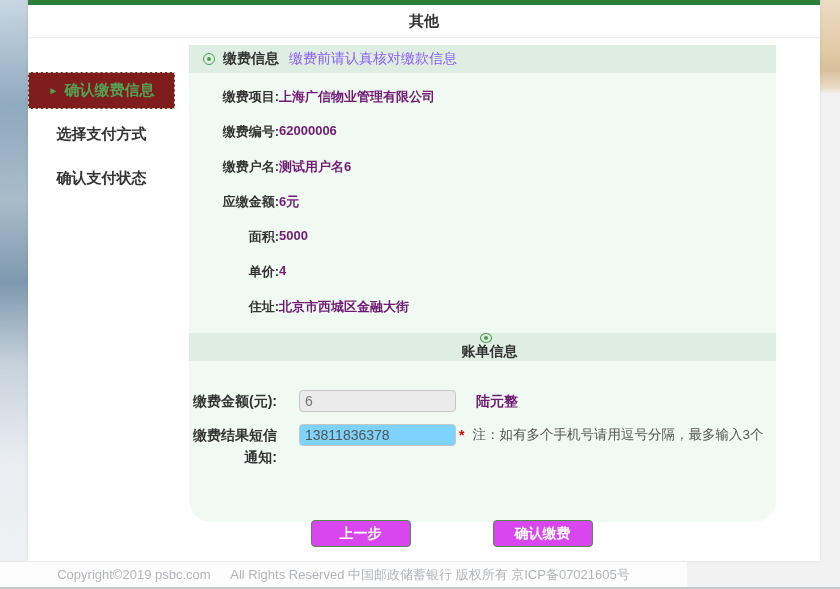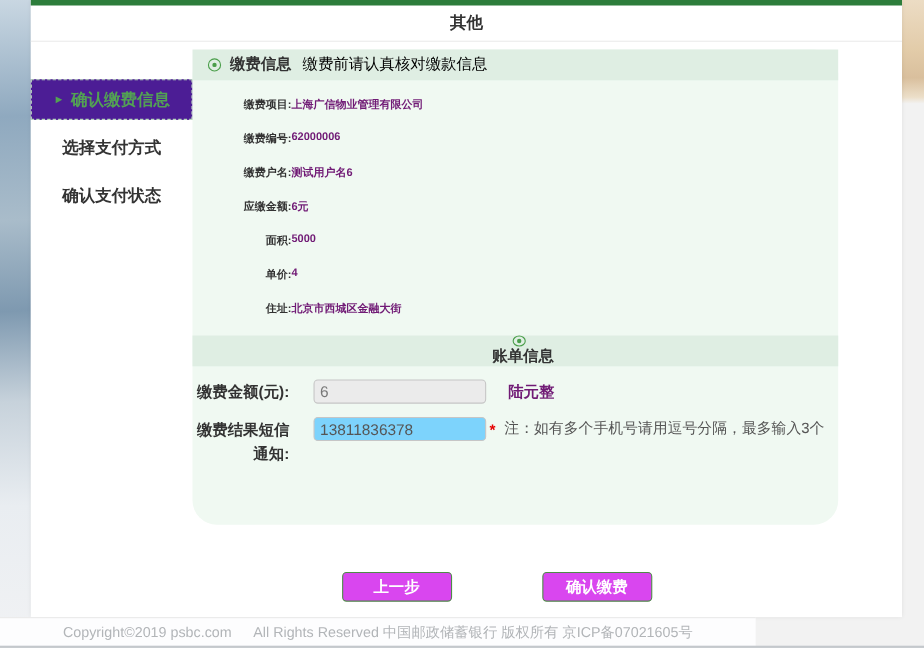--- a/index.html
+++ b/index.html
@@ -28,45 +28,45 @@
     font-size:15px;font-weight:bold;color:#333;
     border-bottom:1px solid #ececec;
   }
   
   .sidebar{position:absolute;left:0;top:38px;width:147px;padding-top:34px;}
   .step{
     width:145px;text-align:center;font-size:15px;font-weight:bold;color:#333;
     padding:8px 0;margin-bottom:7px;border:1px dashed transparent;cursor:pointer;
   }
   .step.active{
-    background:#4c1d95;border:1px dashed #b9d8bd;color:#53a253;
+    background:#7f1d1d;border:1px dashed #b9d8bd;color:#53a253;
   }
   .step .arr{color:#53a253;font-size:10px;margin-right:6px;vertical-align:1px;}
   
   .panel{
-    position:absolute;left:147px;top:45px;width:587px;
+    position:absolute;left:161px;top:45px;width:587px;
     background:#f0f9f2;padding-bottom:42px;border-radius:22px;
   }
   .section-bar{
     height:28px;background:#dfeee3;display:flex;align-items:center;
     padding-left:14px;font-size:14px;
   }
   .section-bar .bullet{
     width:10px;height:10px;border:1px solid #4a9e4a;border-radius:50%;
     display:inline-flex;align-items:center;justify-content:center;margin-right:8px;
   }
   .section-bar .bullet i{width:4px;height:4px;background:#4a9e4a;border-radius:50%;}
   .section-title{font-weight:bold;color:#333;}
-  .section-warning{color:#000000;margin-left:10px;}
+  .section-warning{color:#8b5cf6;margin-left:10px;}
   .info-rows{padding:15px 0 0;}
-  .row{display:flex;margin-bottom:17px;font-size:10px;}
+  .row{display:flex;margin-bottom:17px;font-size:13px;}
   .row .lbl{width:90px;text-align:right;font-weight:bold;color:#333;}
   .row .val{font-weight:bold;color:#701a75;}
   .bar2{margin-top:8px;flex-direction:column;}
-  .bill-rows{padding-top:12px;}
+  .bill-rows{padding-top:29px;}
   .bill-row{display:flex;margin-bottom:12px;font-size:14px;}
   .bill-lbl{width:88px;text-align:right;font-weight:bold;color:#333;line-height:22px;}
   .bill-ctrl{margin-left:22px;display:flex;align-items:flex-start;}
   .txt{
     width:145px;height:20px;border:1px solid #c6c6c6;border-radius:4px;
     padding:0 5px;font-size:14px;color:#555;background:#7dd3fc;outline:none;
     font-family:"Liberation Sans","DejaVu Sans",sans-serif;
   }
   .txt[disabled]{background:#ebebeb;color:#777;}
   .words{margin-left:20px;font-weight:bold;color:#701a75;line-height:22px;}

